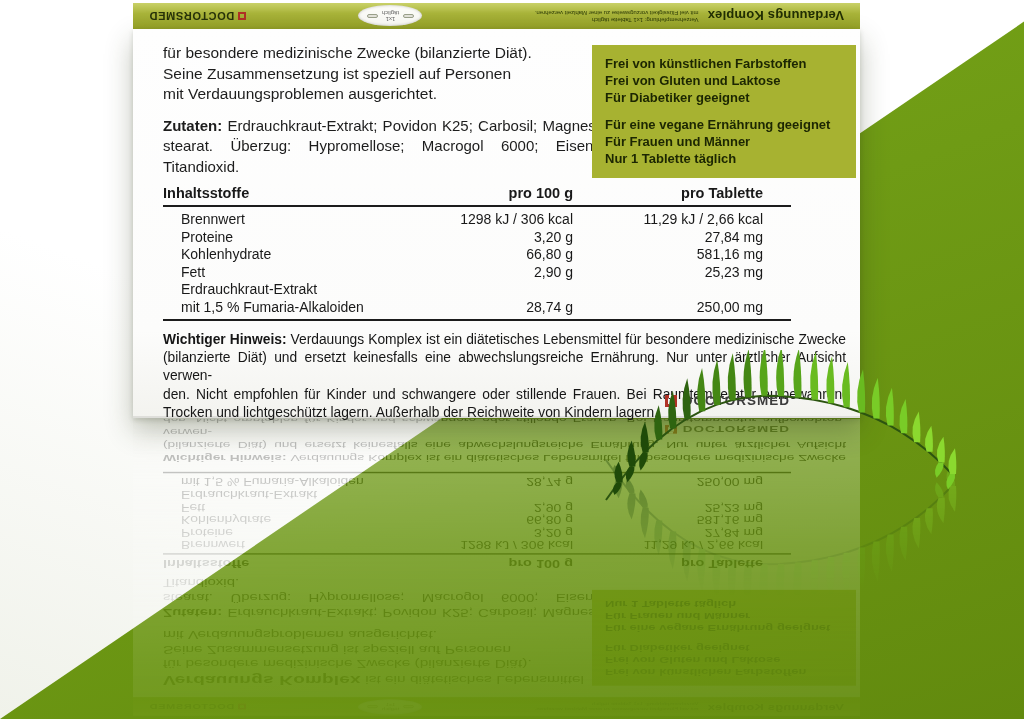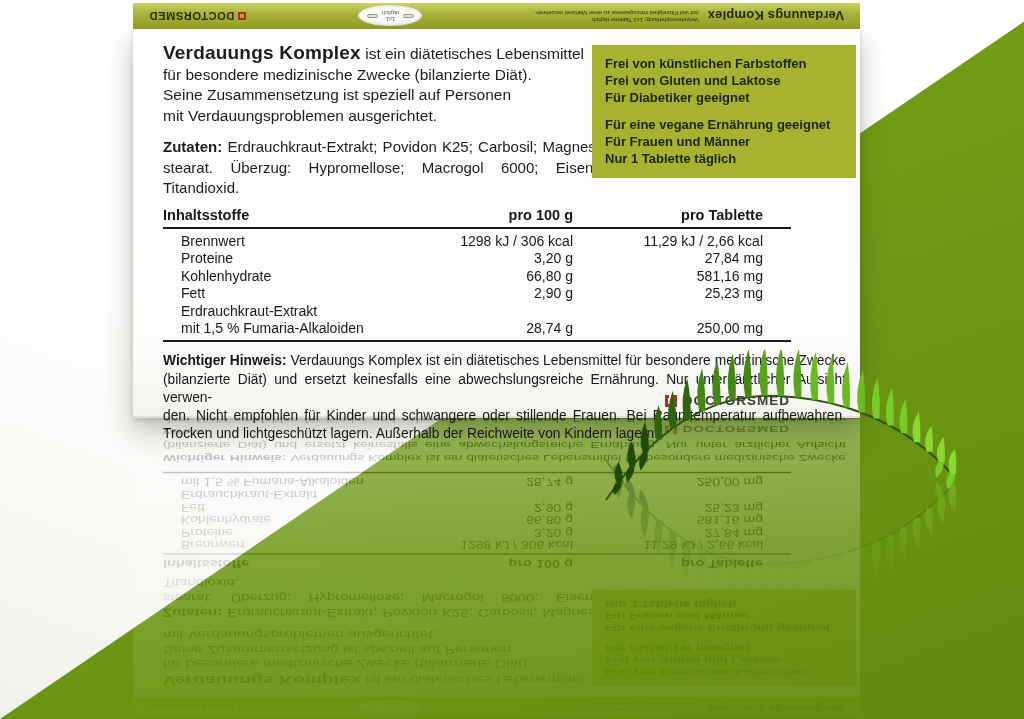--- a/index.html
+++ b/index.html
@@ -252,21 +252,20 @@
         <div class="band-brand">
           <span class="logo-mark-sm"></span>
           <span>DOCTORSMED</span>
         </div>
       </div>
     </div>
 
     <div class="face">
 
       <div class="desc">
-        <div><span class="title-bold">Verdauungs Komplex</span><span> ist ein diätetisches Lebensmittel</span></div>
         <div>für besondere medizinische Zwecke (bilanzierte Diät).</div>
         <div>Seine Zusammensetzung ist speziell auf Personen</div>
         <div>mit Verdauungsproblemen ausgerichtet.</div>
       </div>
 
       <div class="zutaten">
         <div class="jline"><b>Zutaten:</b> <span>Erdrauchkraut-Extrakt; Povidon K25; Carbosil; Magnesium-</span></div>
         <div class="jline">stearat. Überzug: Hypromellose; Macrogol 6000; Eisenoxid; Titandioxid.</div>
       </div>
 

